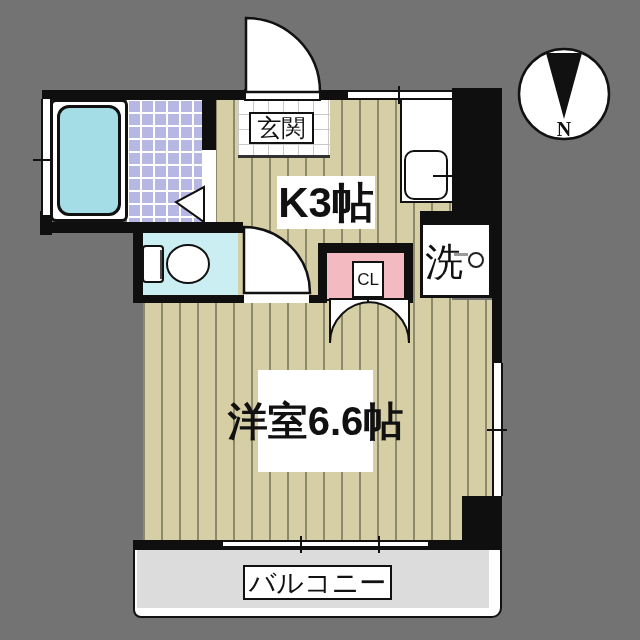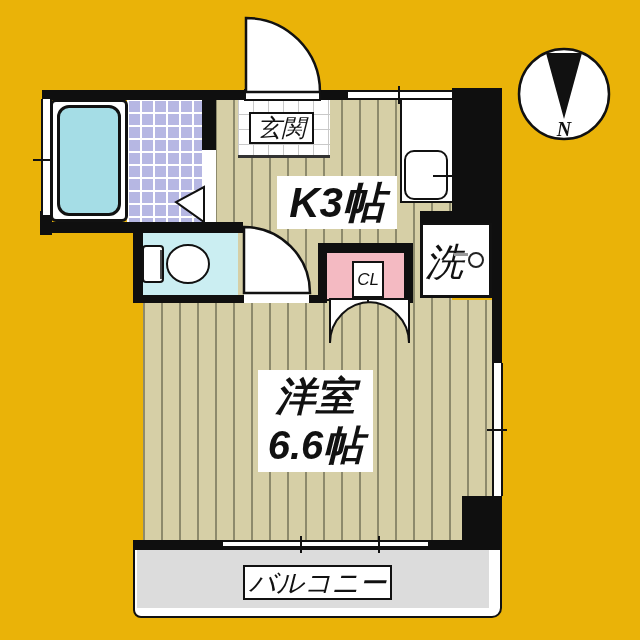--- a/index.html
+++ b/index.html
@@ -1,18 +1,18 @@
 <!DOCTYPE html>
 <html><head>
 <meta charset="utf-8">
 <style>
   html,body{margin:0;padding:0;background:#fff;}
   .plan{
-    position:relative;width:640px;height:640px;background:#eab308;overflow:hidden;
-    font-family:"Liberation Sans","DejaVu Sans",sans-serif;color:#111;font-style:italic;
+    position:relative;width:640px;height:640px;background:#737373;overflow:hidden;
+    font-family:"Liberation Sans","DejaVu Sans",sans-serif;color:#111;
   }
   .abs{position:absolute;}
   .w{position:absolute;background:#0f0f0f;}
   
   .floor{
     position:absolute;background-color:#d6cfa6;
     background-image:repeating-linear-gradient(90deg,#8d8a6c 0 2px,rgba(0,0,0,0) 2px 18px);
   }
   
   .tile{
@@ -83,32 +83,32 @@
   <div class="abs" style="left:492px;top:363px;width:11px;height:133px;background:#fff;border-left:2px solid #111;border-right:2px solid #111;box-sizing:border-box;"></div>
   <div class="abs" style="left:223px;top:540px;width:205px;height:8px;background:#fff;border-top:2px solid #111;border-bottom:2px solid #111;box-sizing:border-box;"></div>
 
   <div class="abs" style="left:244px;top:89px;width:77px;height:12px;background:#fff;border:2px solid #111;box-sizing:border-box;"></div>
   <div class="abs" style="left:202px;top:150px;width:14px;height:72px;background:#fff;"></div>
   <div class="abs" style="left:244px;top:293px;width:65px;height:10px;background:#fff;"></div>
 
   <div class="label-box bordered" style="left:249px;top:112px;width:65px;height:32px;font-size:24px;font-weight:500;">
     <span>玄関</span>
   </div>
-  <div class="label-box" style="left:277px;top:176px;width:120px;height:53px;font-size:42px;font-weight:600;">
+  <div class="label-box" style="left:277px;top:176px;width:98px;height:53px;font-size:42px;font-weight:600;">
     <span>K3帖</span>
   </div>
   <div class="label-box" style="left:352px;top:261px;width:32px;height:37px;font-size:17px;border:2px solid #111;">
     <span>CL</span>
   </div>
   <div class="label-box" style="left:422px;top:240px;width:44px;height:44px;font-size:38px;font-weight:500;background:transparent;">
     <span>洗</span>
   </div>
   <div class="abs" style="left:454px;top:253px;width:14px;height:3px;background:#999;"></div>
   <div class="abs" style="left:468px;top:252px;width:16px;height:16px;border:2px solid #222;border-radius:50%;background:#fff;box-sizing:border-box;"></div>
-  <div class="label-box" style="left:258px;top:370px;width:115px;height:102px;font-size:40px;font-weight:600;flex-direction:column;line-height:49px;">
+  <div class="label-box" style="left:258px;top:370px;width:115px;height:102px;font-size:40px;font-weight:600;flex-direction:row;line-height:49px;">
     <span>洋室</span>
     <span>6.6帖</span>
   </div>
   <div class="label-box bordered" style="left:243px;top:565px;width:149px;height:35px;font-size:27px;font-weight:500;text-align:right;">
     <span>バルコニー</span>
   </div>
 
   <svg class="overlay" width="640" height="640" viewBox="0 0 640 640">
 
     <path d="M246,92 L246,18 A74,74 0 0 1 320,92 Z" fill="#fff" stroke="#111" stroke-width="2.5"></path>

